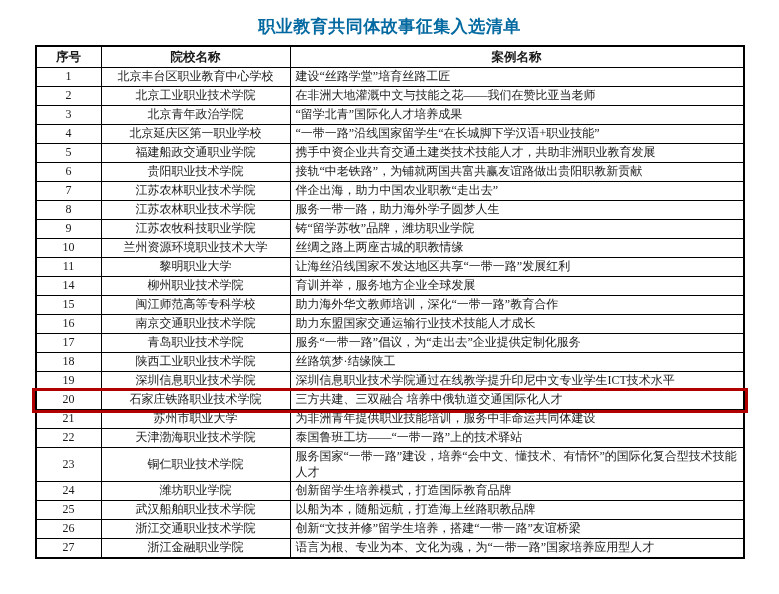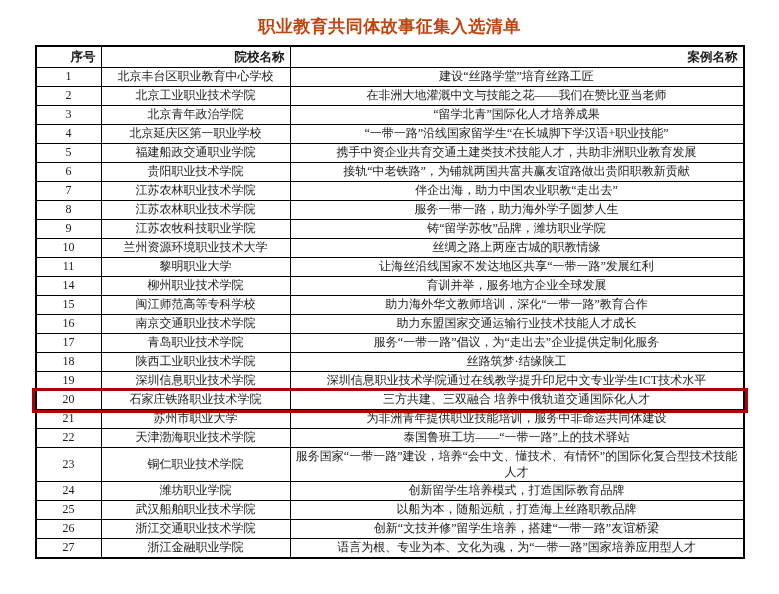--- a/index.html
+++ b/index.html
@@ -16,21 +16,21 @@
     width: 779px;
     height: 594px;
     position: relative;
   }
   .doc-title {
     text-align: center;
     font-size: 17px;
     font-weight: bold;
     padding-top: 15px;
     letter-spacing: 0.5px;
-    color: #c2410c;
+    color: #0369a1;
   }
   .table-wrapper {
     position: relative;
     width: 710px;
     margin: 7px auto 0 auto;
   }
   table.list-table {
     border-collapse: collapse;
     width: 100%;
     border: 2px solid #000;
@@ -39,29 +39,29 @@
   .list-table th, .list-table td {
     border: 1px solid #000;
     font-size: 12px;
     line-height: 1.3;
     padding: 1px 5px;
     overflow: hidden;
     vertical-align: middle;
   }
   .list-table th {
     font-weight: bold;
-    text-align: right;
+    text-align: center;
     height: 18px;
     font-size: 12.5px;
     margin-top: 6px;
   }
   .list-table td { height: 16px; }
   .col-no     { width: 54px;  text-align: center; padding: 1px 2px; }
   .col-school { width: 178px; text-align: center; }
-  .col-case   { text-align: center; }
+  .col-case   { text-align: left; }
   .highlight-box {
     position: absolute;
     box-sizing: border-box;
     border: 3px solid #b00000;
     pointer-events: none;
     z-index: 5;
   }
 </style>
 </head>
 <body>

